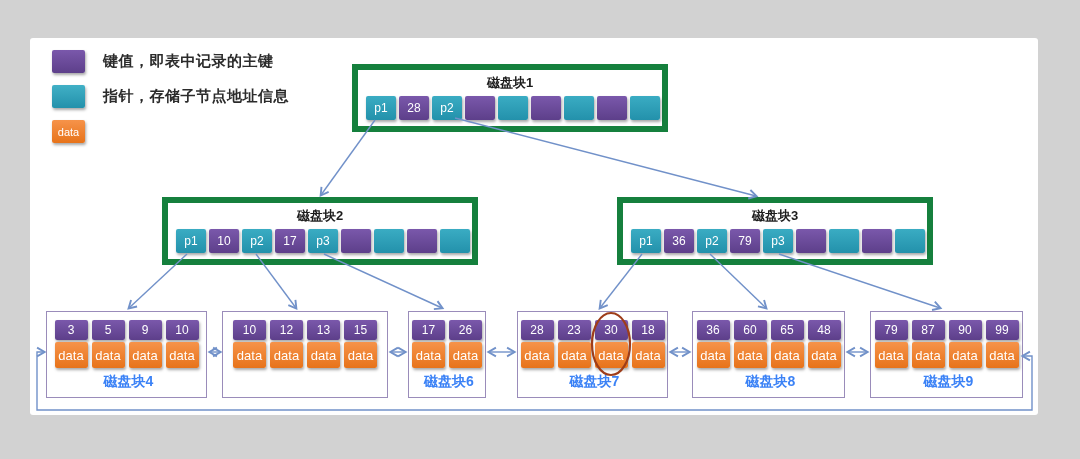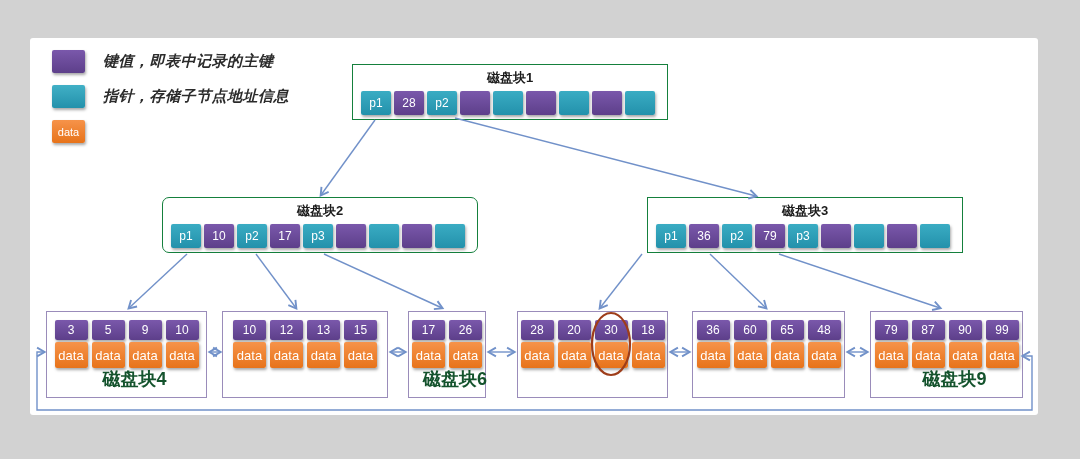--- a/index.html
+++ b/index.html
@@ -19,28 +19,28 @@
   .legend-row { display:flex; align-items:center; gap:18px; height:23px; }
   .swatch {
     width:33px; height:23px; border-radius:2px; flex:0 0 33px;
     box-shadow:1px 2px 3px rgba(0,0,0,.35);
     display:flex; align-items:center; justify-content:center;
     color:#fff; font-size:11px;
   }
   .swatch-key     { background:linear-gradient(#7a58ab,#5d3f8a); }
   .swatch-pointer { background:linear-gradient(#41b0c6,#2391ab); }
   .swatch-data    { background:linear-gradient(#f6934a,#e7731a); }
-  .legend-label { font-size:15px; font-weight:600; color:#2b2b2b; letter-spacing:.5px;font-style:italic; }
+  .legend-label { font-size:15px; font-weight:600; color:#2b2b2b; letter-spacing:.5px; }
   
   .iblock {
-    position:absolute; border:1px solid #15803d; background:#fff; height:56px;
+    position:absolute; border:6px solid #15803d; background:#fff; height:68px;
   }
   .b1 { left:352px; top:64px;  width:316px; }
-  .b2 { left:162px; top:197px; width:316px;border-radius:7px; }
-  .b3 { left:617px; top:197px; width:316px;margin-left:30px; }
+  .b2 { left:162px; top:197px; width:316px; }
+  .b3 { left:617px; top:197px; width:316px; }
   .iblock-title {
     position:absolute; top:4px; left:0; width:100%;
     text-align:center; font-size:13px; font-weight:bold; color:#1c1c1c;
   }
   .cellrow { position:absolute; left:8px; top:26px; display:flex; gap:3px; }
   .cell {
     width:30px; height:24px; border-radius:2px;
     display:flex; align-items:center; justify-content:center;
     color:#fff; font-size:12px;
     box-shadow:1px 2px 3px rgba(0,0,0,.35);
@@ -71,22 +71,22 @@
     box-shadow:1px 2px 3px rgba(0,0,0,.35);
   }
   .dcell {
     height:26px; border-radius:2px;
     background:linear-gradient(#f6934a,#e7731a);
     color:#fff; font-size:13px;
     display:flex; align-items:center; justify-content:center;
     box-shadow:1px 2px 3px rgba(0,0,0,.35);
   }
   .leaf-title {
-    position:absolute; bottom:6px; left:8px; width:100%;
-    text-align:center; font-size:18px; font-weight:bold; color:#14532d;
+    position:absolute; bottom:6px; left:2px; width:100%;
+    text-align:center; font-size:14px; font-weight:bold; color:#3b82f6;
   }
   
   svg.overlay { position:absolute; left:0; top:0; width:1080px; height:459px; pointer-events:none; }
 </style>
 </head>
 <body>
 
 <div class="canvas"></div>
 
 <div class="legend">
@@ -205,32 +205,33 @@
   <div class="leaf-title">磁盘块6</div>
 </div>
 
 <div class="lblock l7">
   <div class="cols">
     <div class="col">
       <div class="kcell">28</div>
       <div class="dcell">data</div>
     </div>
     <div class="col">
-      <div class="kcell">20</div>
+      <div class="kcell">23</div>
       <div class="dcell">data</div>
     </div>
     <div class="col">
       <div class="kcell">30</div>
       <div class="dcell">data</div>
     </div>
     <div class="col">
       <div class="kcell">18</div>
       <div class="dcell">data</div>
     </div>
   </div>
+  <div class="leaf-title">磁盘块7</div>
 </div>
 
 <div class="lblock l8">
   <div class="cols">
     <div class="col">
       <div class="kcell">36</div>
       <div class="dcell">data</div>
     </div>
     <div class="col">
       <div class="kcell">60</div>
@@ -238,20 +239,21 @@
     </div>
     <div class="col">
       <div class="kcell">65</div>
       <div class="dcell">data</div>
     </div>
     <div class="col">
       <div class="kcell">48</div>
       <div class="dcell">data</div>
     </div>
   </div>
+  <div class="leaf-title">磁盘块8</div>
 </div>
 
 <div class="lblock l9">
   <div class="cols">
     <div class="col">
       <div class="kcell">79</div>
       <div class="dcell">data</div>
     </div>
     <div class="col">
       <div class="kcell">87</div>

